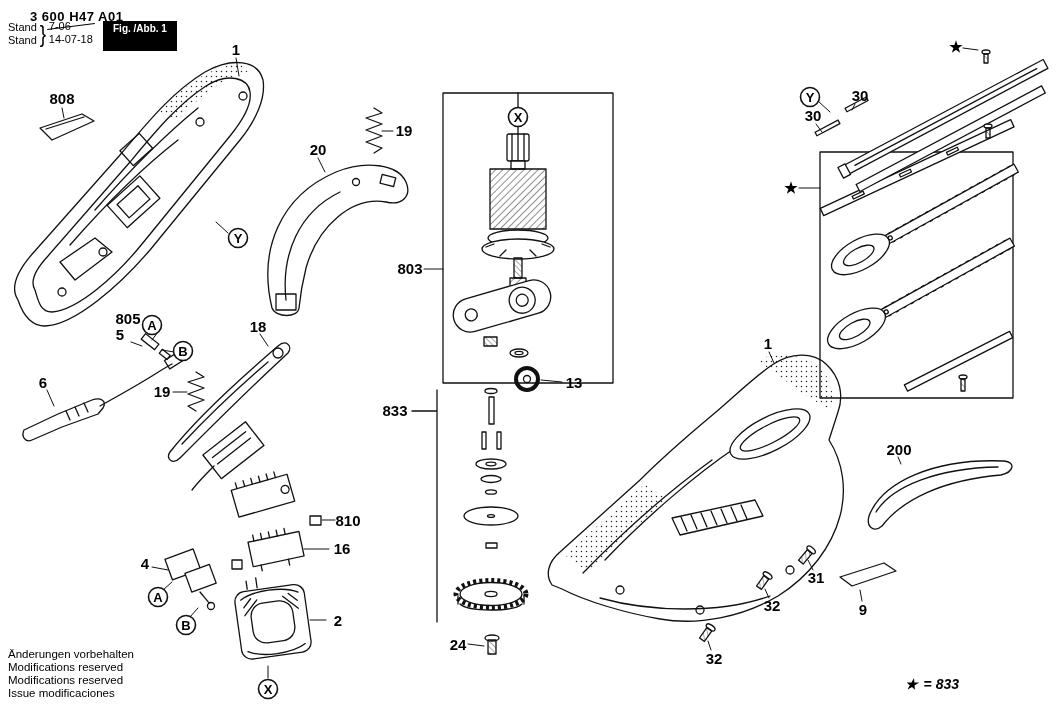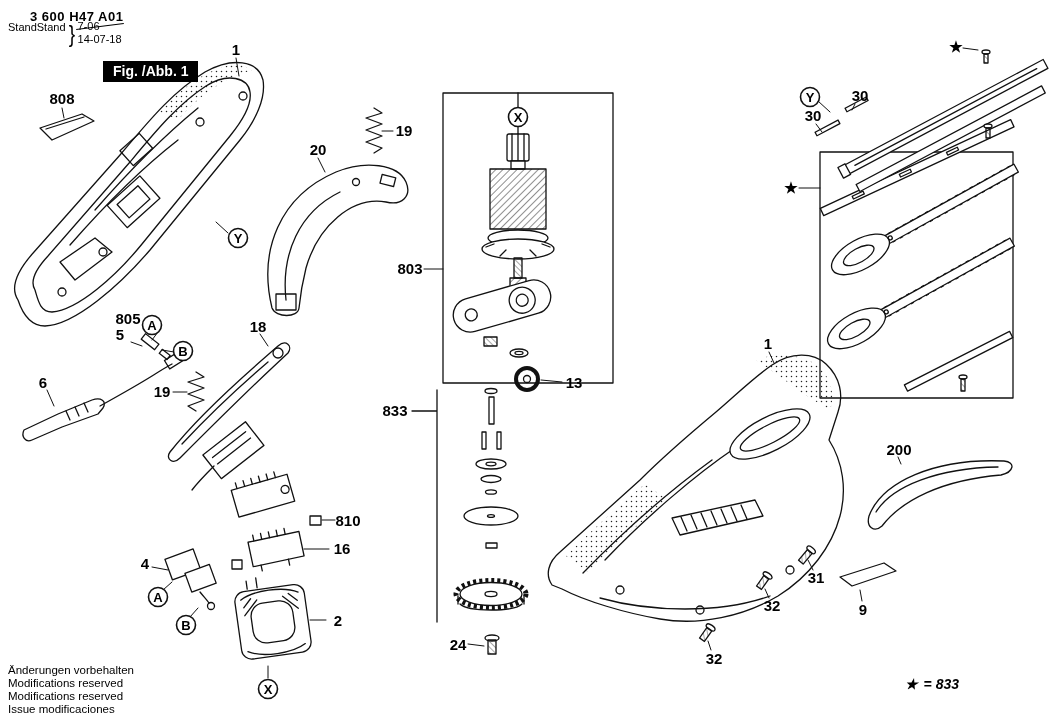--- a/index.html
+++ b/index.html
@@ -1,28 +1,28 @@
 <!DOCTYPE html>
 <html><head>
 <meta charset="utf-8">
 <style>
   html,body{margin:0;padding:0;background:#fff;}
   .page{position:relative;width:1059px;height:720px;background:#fff;overflow:hidden;
         font-family:"Liberation Sans",sans-serif;color:#000;}
   .page svg{position:absolute;left:0;top:0;}
   .hdr-partnumber{position:absolute;left:30px;top:9px;font-size:13px;font-weight:bold;letter-spacing:.5px;}
   .hdr-revision{position:absolute;left:8px;top:21px;display:flex;align-items:flex-start;font-size:11px;line-height:13px;}
-  .rev-labels{display:flex;}
+  .rev-labels{display:flex;flex-direction:column;}
   .rev-brace{font-size:24px;line-height:26px;font-weight:normal;margin:0 2px 0 2px;transform:scaleX(.8);}
   .rev-dates{display:flex;flex-direction:column;margin-top:-1px;}
   .old-date{position:relative;display:inline-block;}
   .old-date::after{content:"";position:absolute;left:-2px;right:-2px;top:45%;border-top:1.3px solid #000;transform:rotate(-7deg);}
-  .fig-badge{position:absolute;left:103px;top:21px;background:#000;color:#fff;font-size:14px;font-weight:bold;
-             padding:2px 10px 3px 10px;margin-top:40px;}
-  .footer{position:absolute;left:8px;top:664px;font-size:11.5px;line-height:13px;}
+  .fig-badge{position:absolute;left:103px;top:21px;background:#000;color:#fff;font-size:10px;font-weight:bold;
+             padding:2px 10px 17px 10px;}
+  .footer{position:absolute;left:8px;top:648px;font-size:11.5px;line-height:13px;}
   .legend{position:absolute;left:905px;top:676px;font-size:14px;font-weight:bold;font-style:italic;}
   .legend .sym{margin-right:6px;}
 </style>
 </head>
 <body>
 
 <div class="page">
 
 <svg width="1059" height="720" viewBox="0 0 1059 720">
   <defs>

